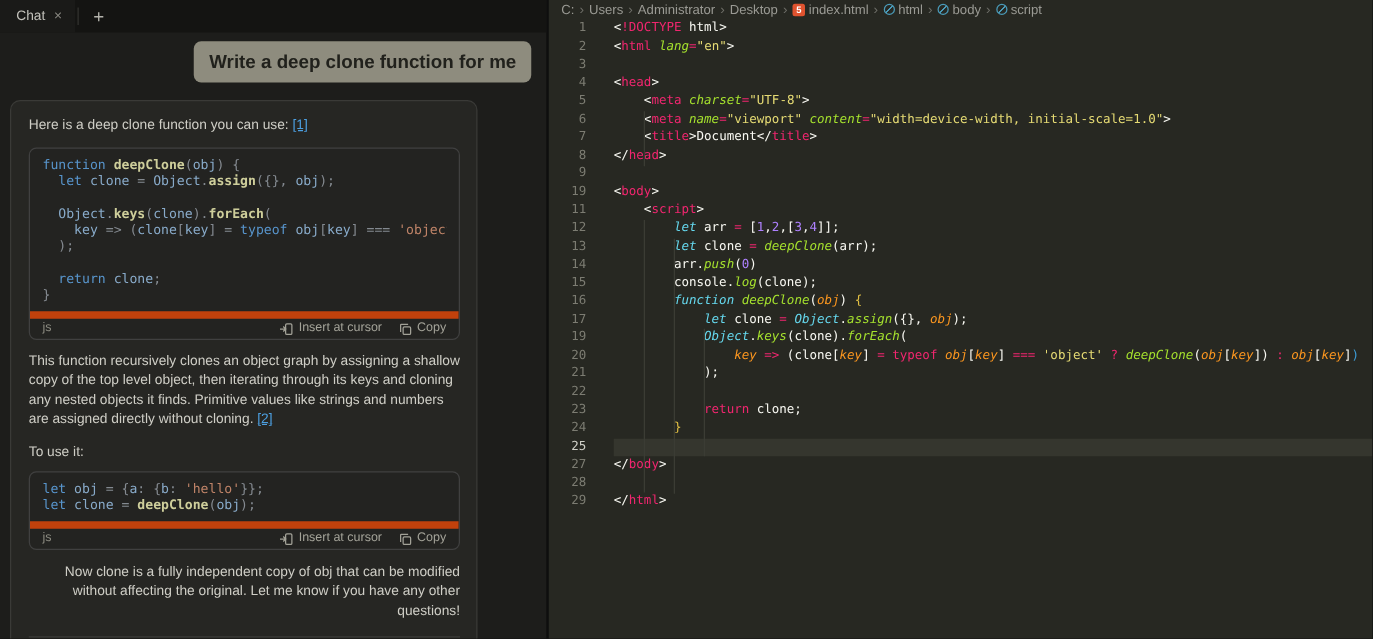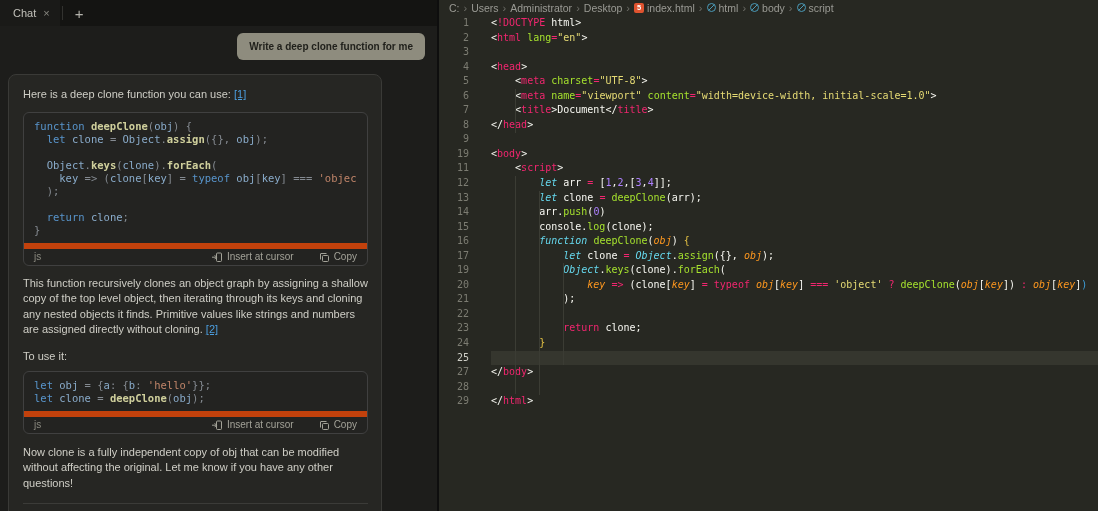--- a/index.html
+++ b/index.html
@@ -11,40 +11,40 @@
   .chat-panel { width:437px; height:511px; background:#1d1d1b; overflow:hidden; flex:none; display:flex; flex-direction:column; }
   .tab-bar { height:26px; background:#141412; display:flex; align-items:center; flex:none; }
   .tab { display:flex; align-items:center; gap:7px; padding:0 10px 0 13px; height:100%; background:#1a1a18; cursor:pointer; }
   .tab-label { color:#c2c1ba; font-size:11px; }
   .tab-close { color:#8a8982; font-size:11px; cursor:pointer; }
   .tab-sep { width:1px; height:14px; background:#32322f; margin:0 2px; }
   .new-tab { color:#b4b3ac; font-size:15px; padding:0 10px; cursor:pointer; }
 
   .chat-body { flex:1; overflow:hidden; position:relative; }
   .bubble { width:fit-content; margin:7px 12px 0 auto; background:#8e8c7e; color:#21211c;
-            font-size:10px; font-weight:600; padding:8px 12px; border-radius:6px; }
+            font-size:15px; font-weight:600; padding:8px 12px; border-radius:6px; }
 
   .card { margin:14px 55px 0 8px; background:#262623; border:1px solid #3a3a37; border-radius:8px;
           padding:12px 13px 10px 14px; color:#cfcec6; font-size:11px; line-height:1.42; }
   .intro { margin-bottom:9px; }
   .cite { color:#4c9fe0; text-decoration:underline; cursor:pointer; }
 
   .code-card { background:#232321; border:1px solid #404040; border-radius:6px; margin:4px 0 10px 0; overflow:hidden; }
   .code-area { padding:7px 10px 6px 10px; font-family:"DejaVu Sans Mono", monospace; font-size:10.5px; opacity:.95; }
   .cc-line { white-space:pre; overflow:hidden; height:13px; line-height:13px; }
   .code-footer { display:flex; align-items:center; justify-content:space-between; border-top:6px solid #c2410c;
                  padding:4px 10px 4px 10px; height:22px; }
   .lang-label { color:#8a897f; font-size:10px; }
-  .actions { display:flex; align-items:center; gap:24px; }
+  .actions { display:flex; align-items:center; gap:12px; }
   .action { display:flex; align-items:center; gap:4px; color:#a3a298; font-size:10px; cursor:pointer; }
   .action svg { stroke:#a3a298; fill:none; stroke-width:1; }
 
   .para { margin:3px 0; }
   .use-label { margin:11px 0 6px 0; }
-  .closing { margin:11px 0 10px 0; }
+  .closing { margin:11px 0 10px 0;text-align:right; }
   .hr { border-top:1px solid #3b3b38; margin:12px 0 10px 0; }
 
   
   .tk-kb { color:#5b9bd5; }
   .tk-fn { color:#d9d9a3; font-weight:bold; }
   .tk-vb { color:#8fb3d4; }
   .tk-pn { color:#8a9097; }
   .tk-st { color:#c98a6d; }
 
   
@@ -61,21 +61,21 @@
   .code-row { display:flex; height:14.55px; line-height:14.55px; }
   .gutter { width:30px; text-align:right; color:#7c7c72; flex:none; margin-right:22px; }
   .code-text { flex:1; white-space:pre; overflow:hidden; }
   .code-row.active .code-text { background:#35362e; }
   .code-row.active .gutter { color:#cfcfc7; }
   .guide { position:absolute; width:1px; background:#3b3c34; z-index:2; pointer-events:none; }
 
   
   .tk-w { color:#f8f8f2; }
   .tk-p { color:#f1266f; }
-  .tk-g { color:#a6e22e; }
+  .tk-g { color:#a6e22e;font-style:italic; }
   .tk-y { color:#e6db74; }
   .tk-c { color:#66d9ef; font-style:italic; }
   .tk-o { color:#fd971f; font-style:italic; }
   .tk-u { color:#ae81ff; }
   .tk-d { color:#e2c044; }
   .tk-b { color:#3d9cd6; }
 </style>
 </head>
 <body>
 

